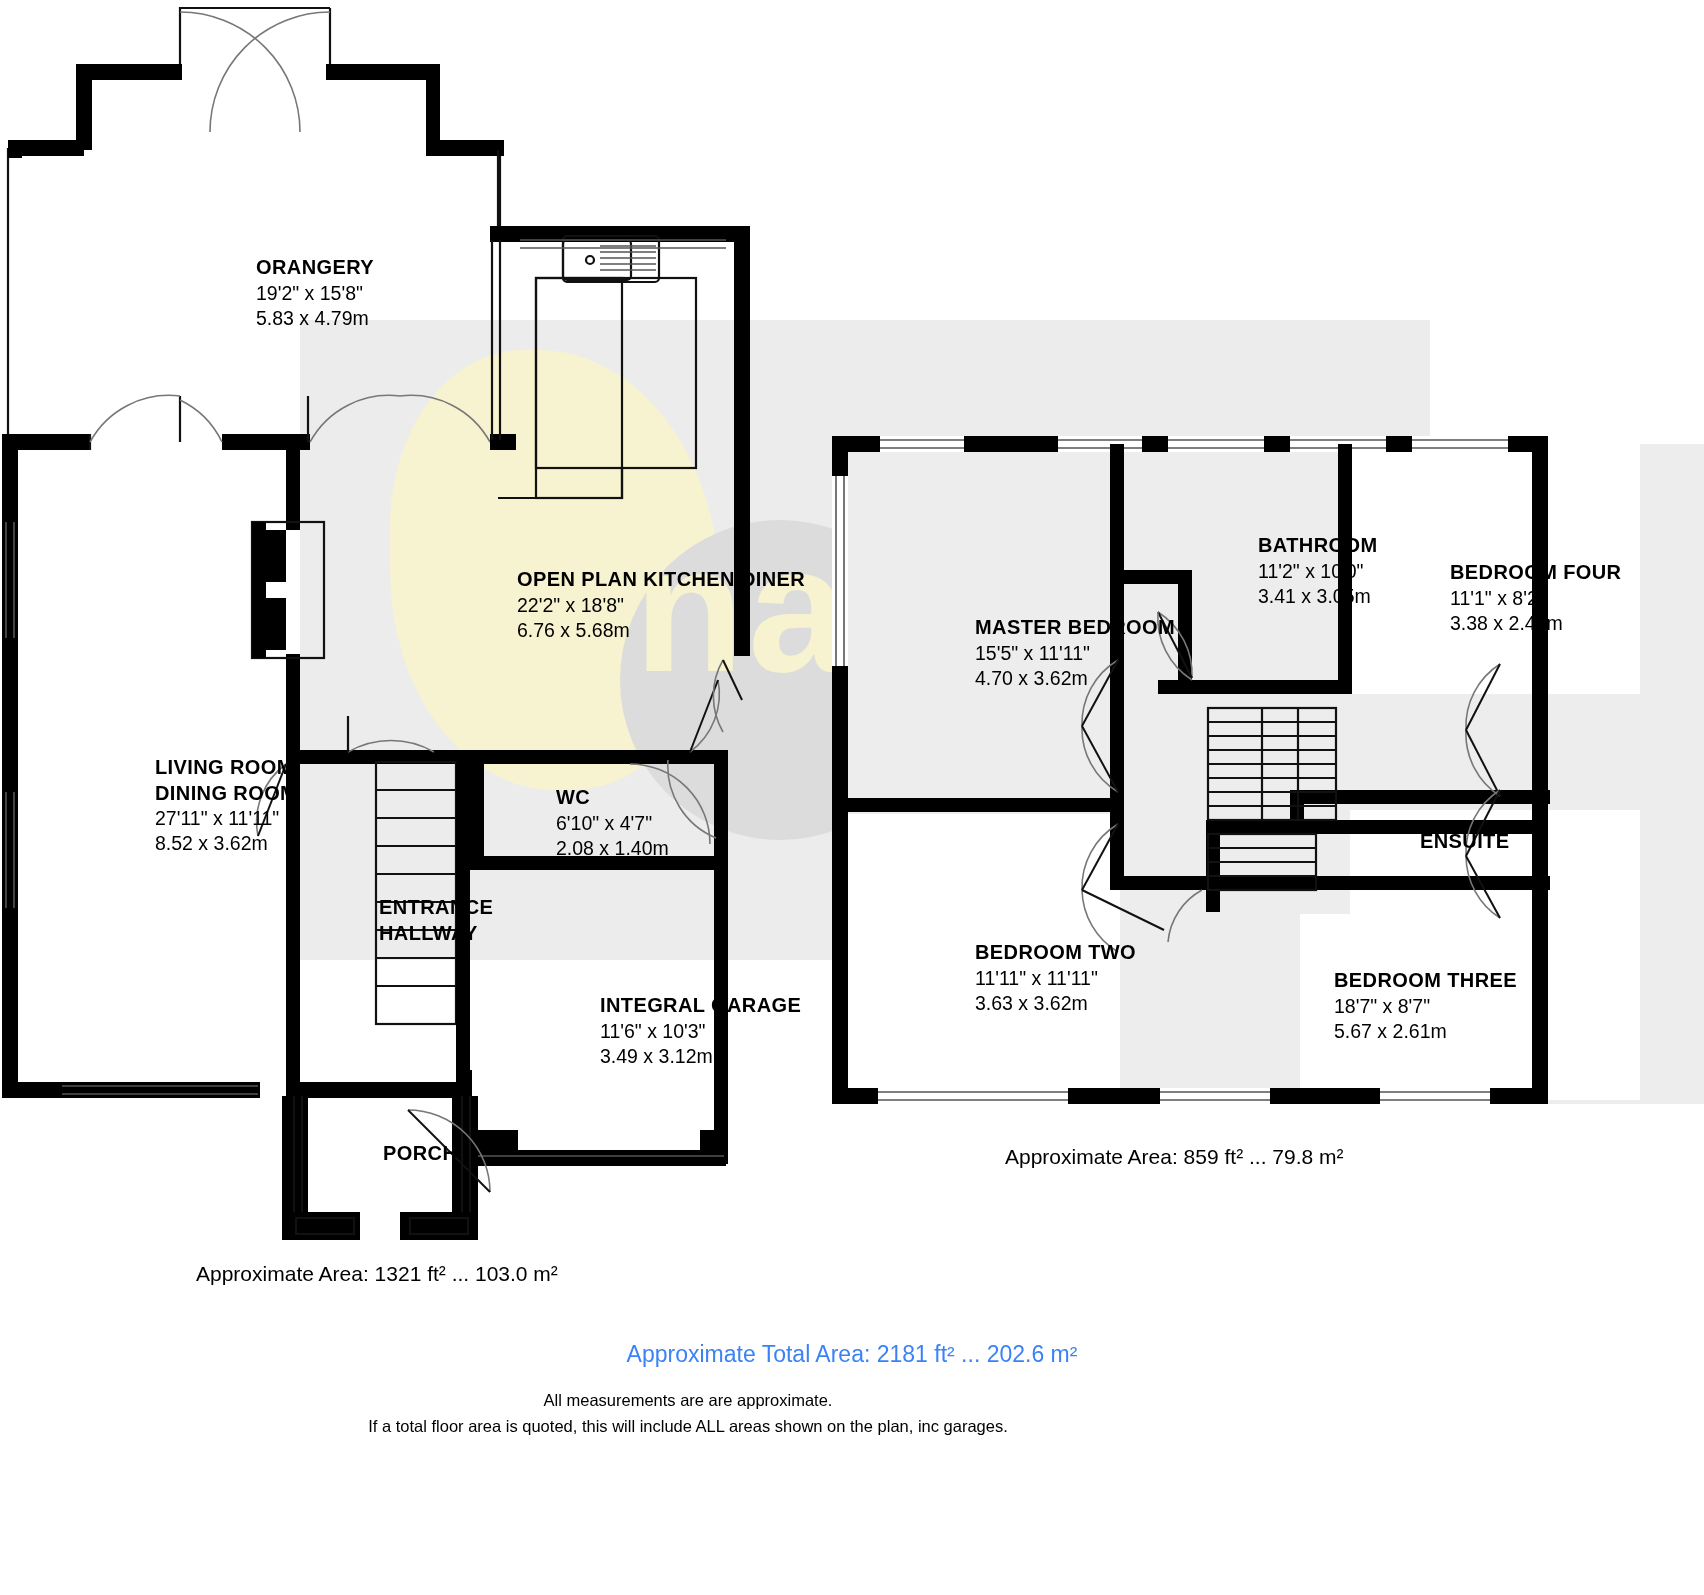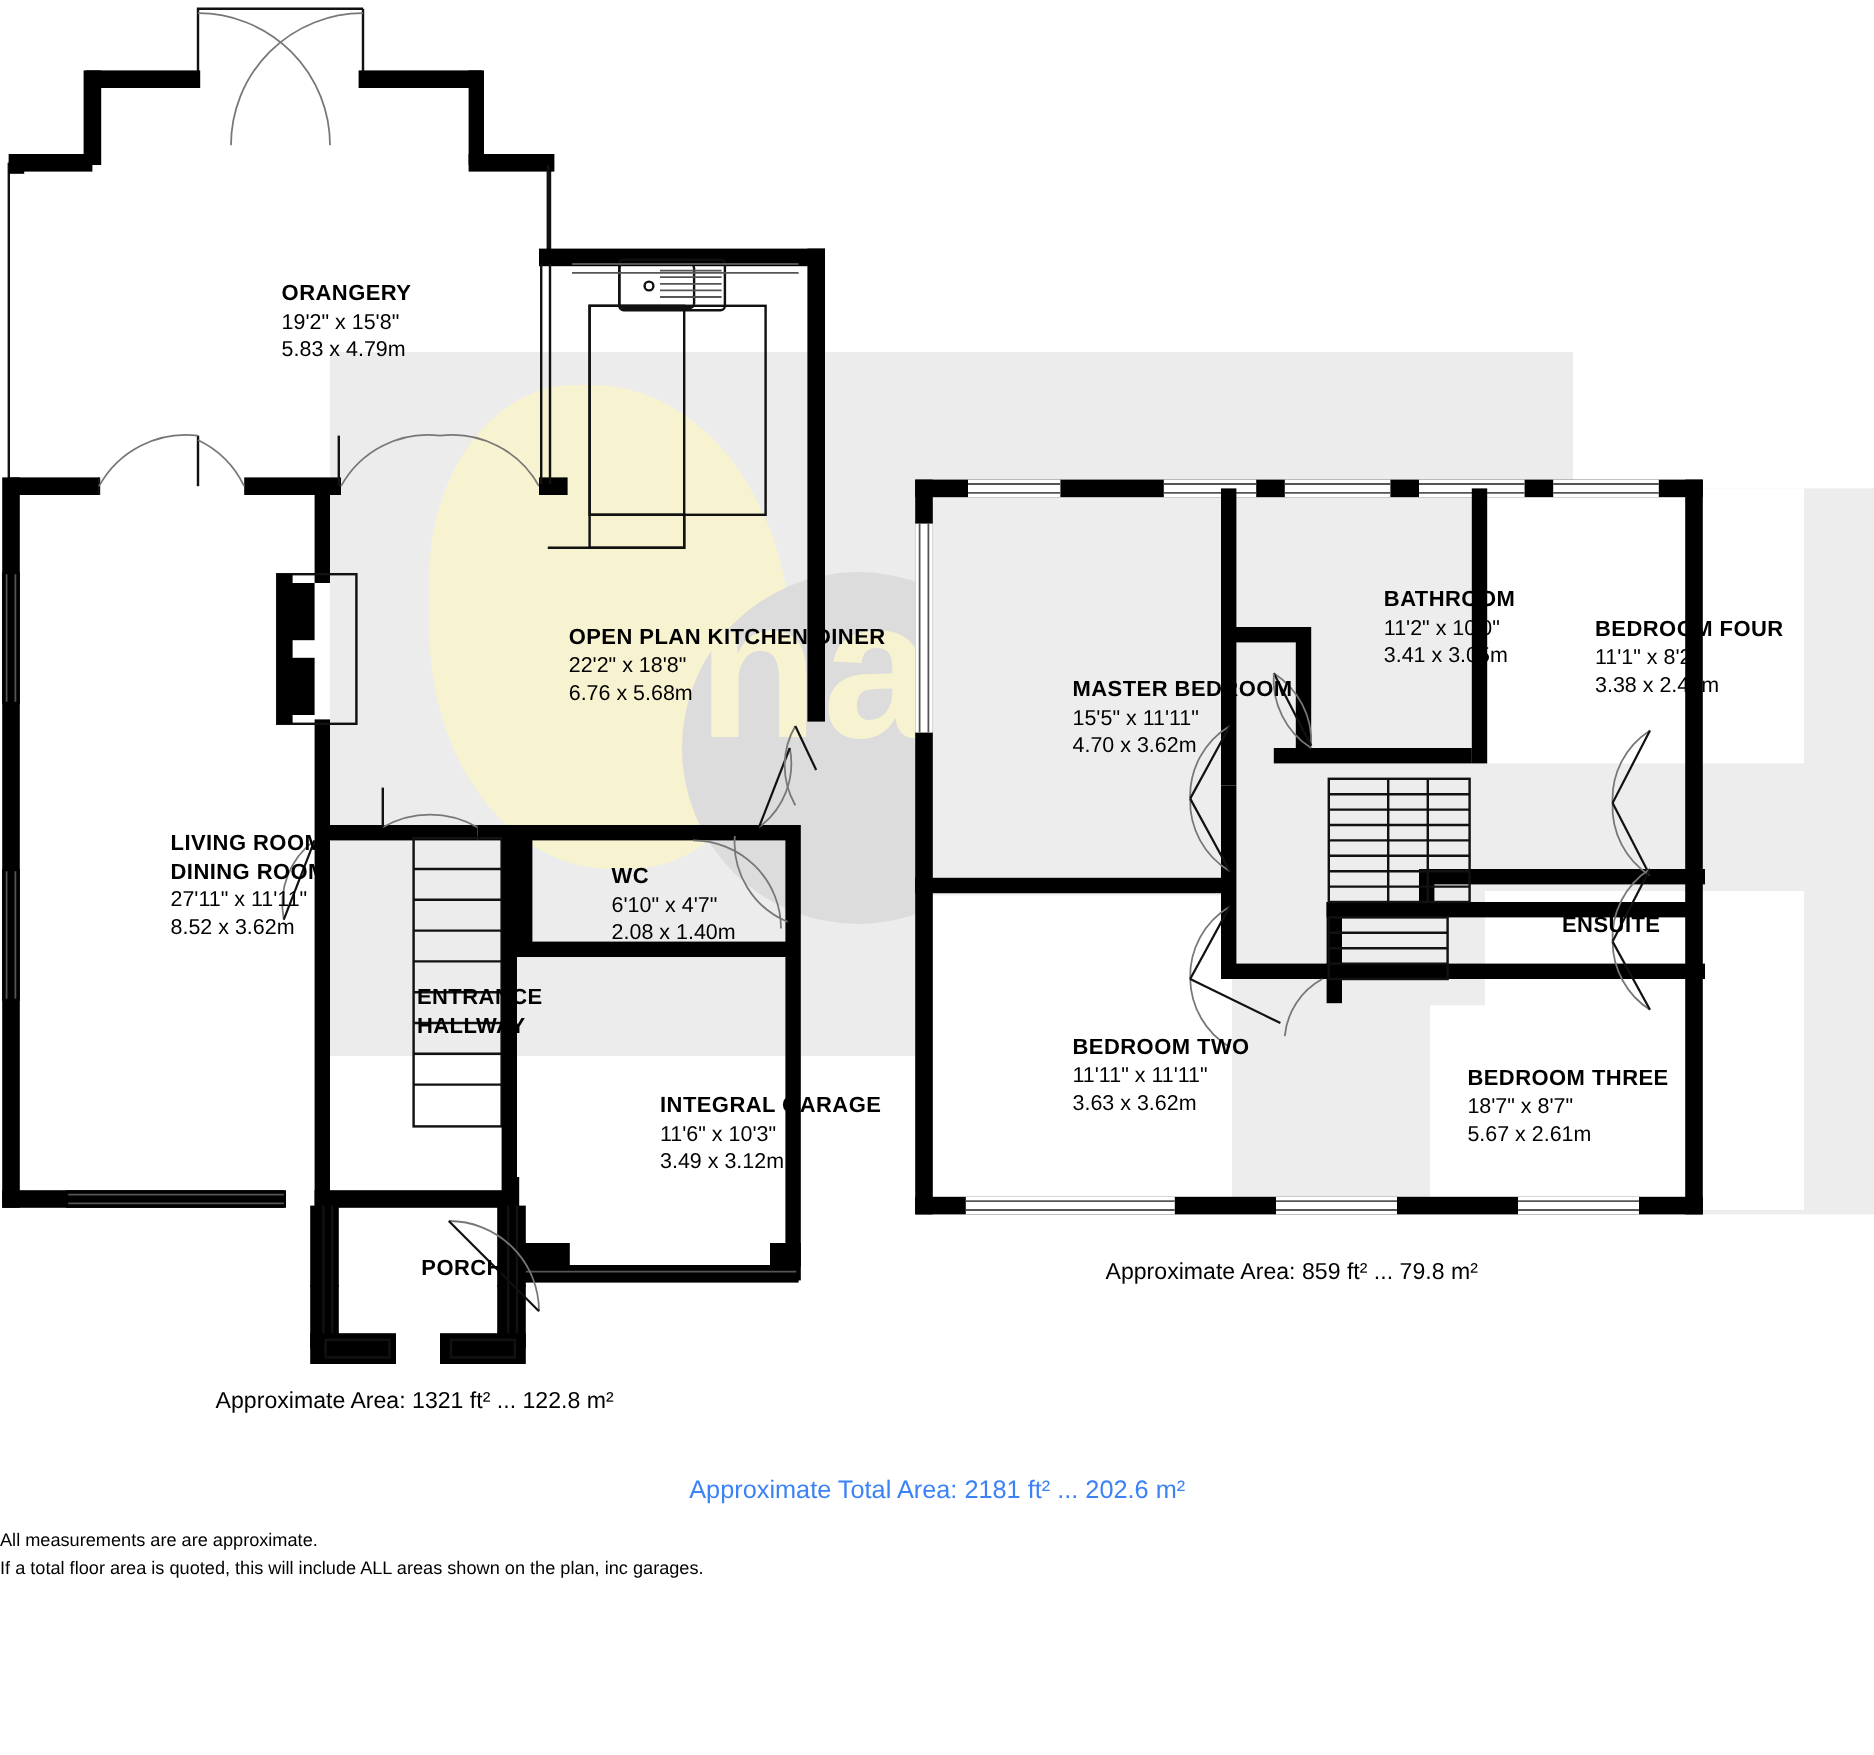--- a/index.html
+++ b/index.html
@@ -53,21 +53,21 @@
   .totalarea {
     position: absolute;
     font-size: 23px;
     color: #3b82f6;
     white-space: nowrap;
   }
   .disclaimer {
     position: absolute;
     width: 1376px;
     left: 0;
-    text-align: left;
+    text-align: center;
     font-size: 16.5px;
     line-height: 1.55;
     color: #000000;
   }
   .disclaimer div { white-space: nowrap; }
   .wm {
     position: absolute;
     pointer-events: none;
   }
 </style>
@@ -353,21 +353,21 @@
   </div>
 
   <div class="roomlabel" style="left: 1334px; top: 968px; width: 0px; margin-left: 0px;">
     <span class="rname">BEDROOM THREE</span>
     <span class="rdim">18'7" x 8'7"</span>
     <span class="rdim">5.67 x 2.61m</span>
   </div>
 
   <div class="arealabel" style="left:1005px; top:1145px;text-align:center;">Approximate Area: 859 ft² ... 79.8 m²</div>
 
-  <div class="arealabel" style="left:196px; top:1262px;">Approximate Area: 1321 ft² ... 122.8 m²</div>
+  <div class="arealabel" style="left:196px; top:1262px;">Approximate Area: 1321 ft² ... 103.0 m²</div>
 
   <div class="totalarea" style="left:0; top:1341px; width:1704px; text-align:center;">Approximate Total Area: 2181 ft² ... 202.6 m²</div>
 
   <div class="disclaimer" style="top:1388px;">
     <div>All measurements are are approximate.</div>
     <div>If a total floor area is quoted, this will include ALL areas shown on the plan, inc garages.</div>
   </div>
 
 </div>
 

